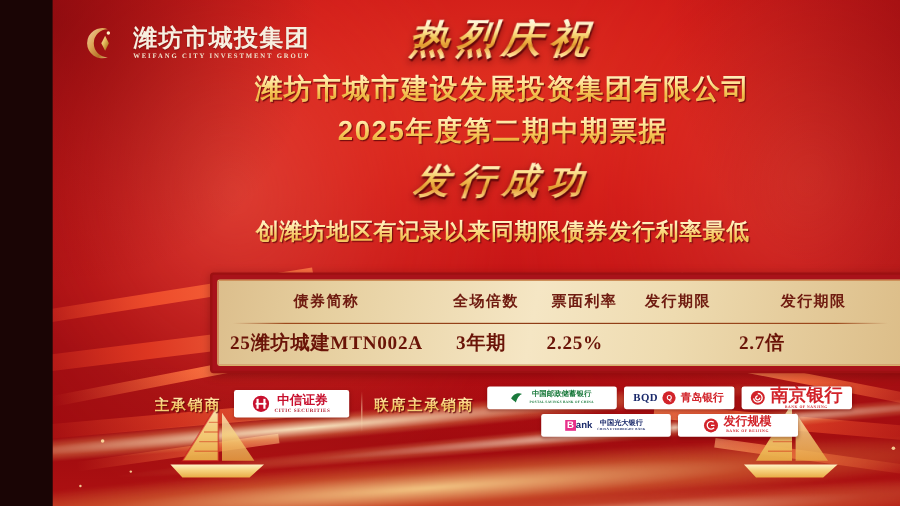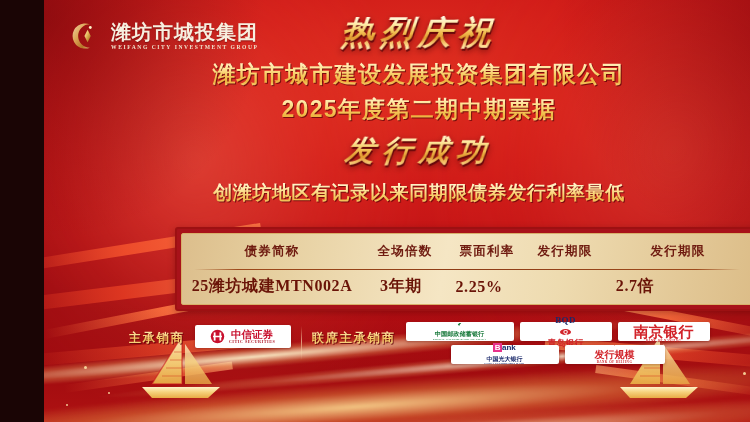--- a/index.html
+++ b/index.html
@@ -271,21 +271,21 @@
     background: linear-gradient(180deg, rgba(255,210,150,0) 0%, rgba(255,225,180,.65) 45%, rgba(255,210,150,0) 100%);
   }
   .logo-card {
     background: #ffffff;
     border-radius: 2px;
     display: flex; align-items: center; justify-content: center;
     gap: 4px;
     box-shadow: 0 1px 3px rgba(80,0,0,.35);
   }
   .logo-card.lead { width: 96px; height: 23px; margin-top: 3px; }
-  .logo-card.joint { height: 19px; padding: 0 6px; flex-direction: column; }
+  .logo-card.joint { height: 19px; padding: 0 6px; }
   .lc-cn {
     font-family: "Liberation Sans", "DejaVu Sans", sans-serif;
     font-weight: bold;
     color: #c8102e;
     line-height: 1;
     white-space: nowrap;
   }
   .lc-en {
     font-family: "Liberation Serif", serif;
     color: #b01728;

